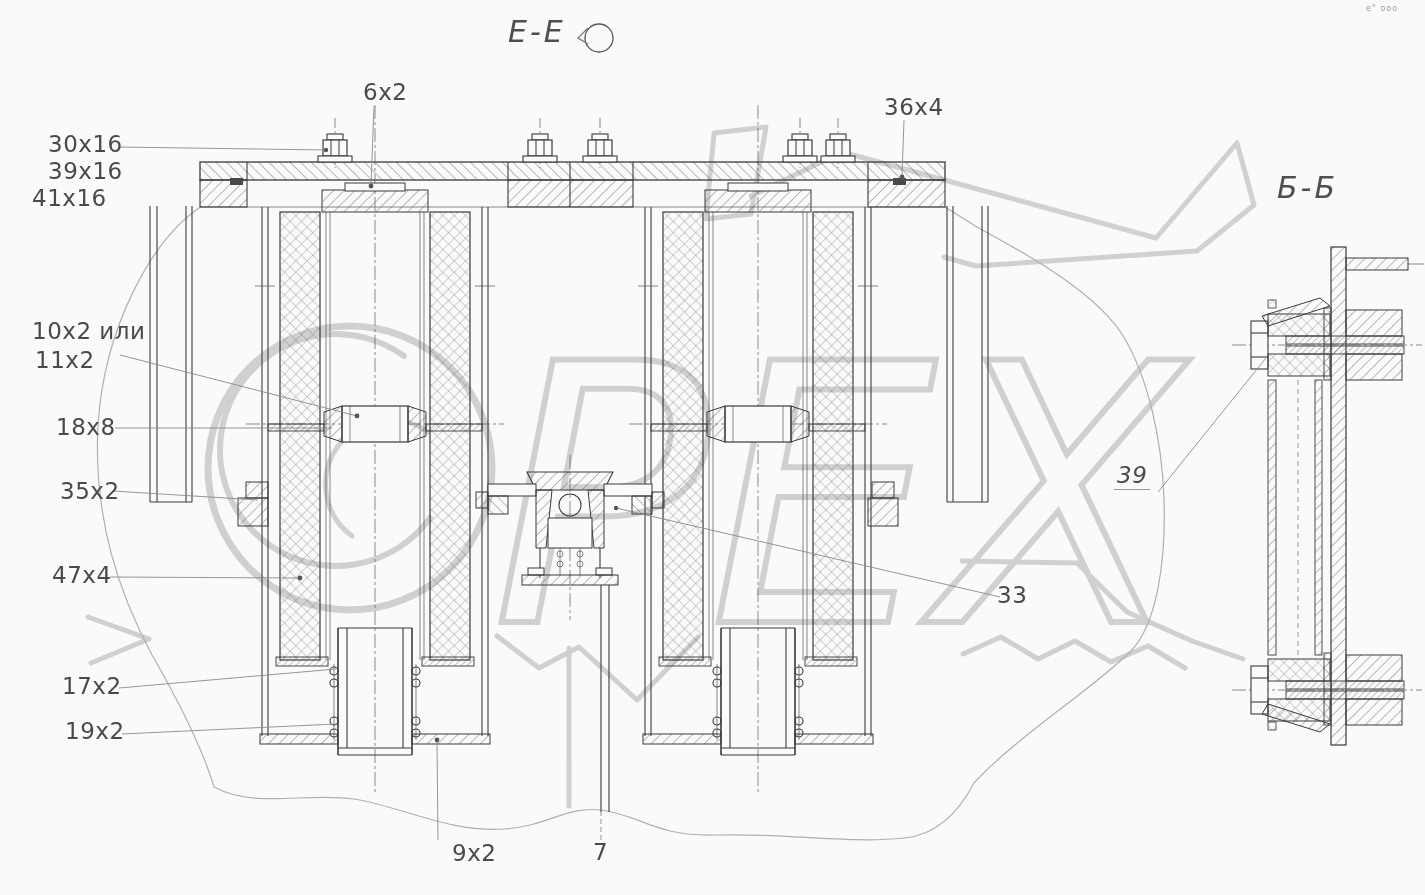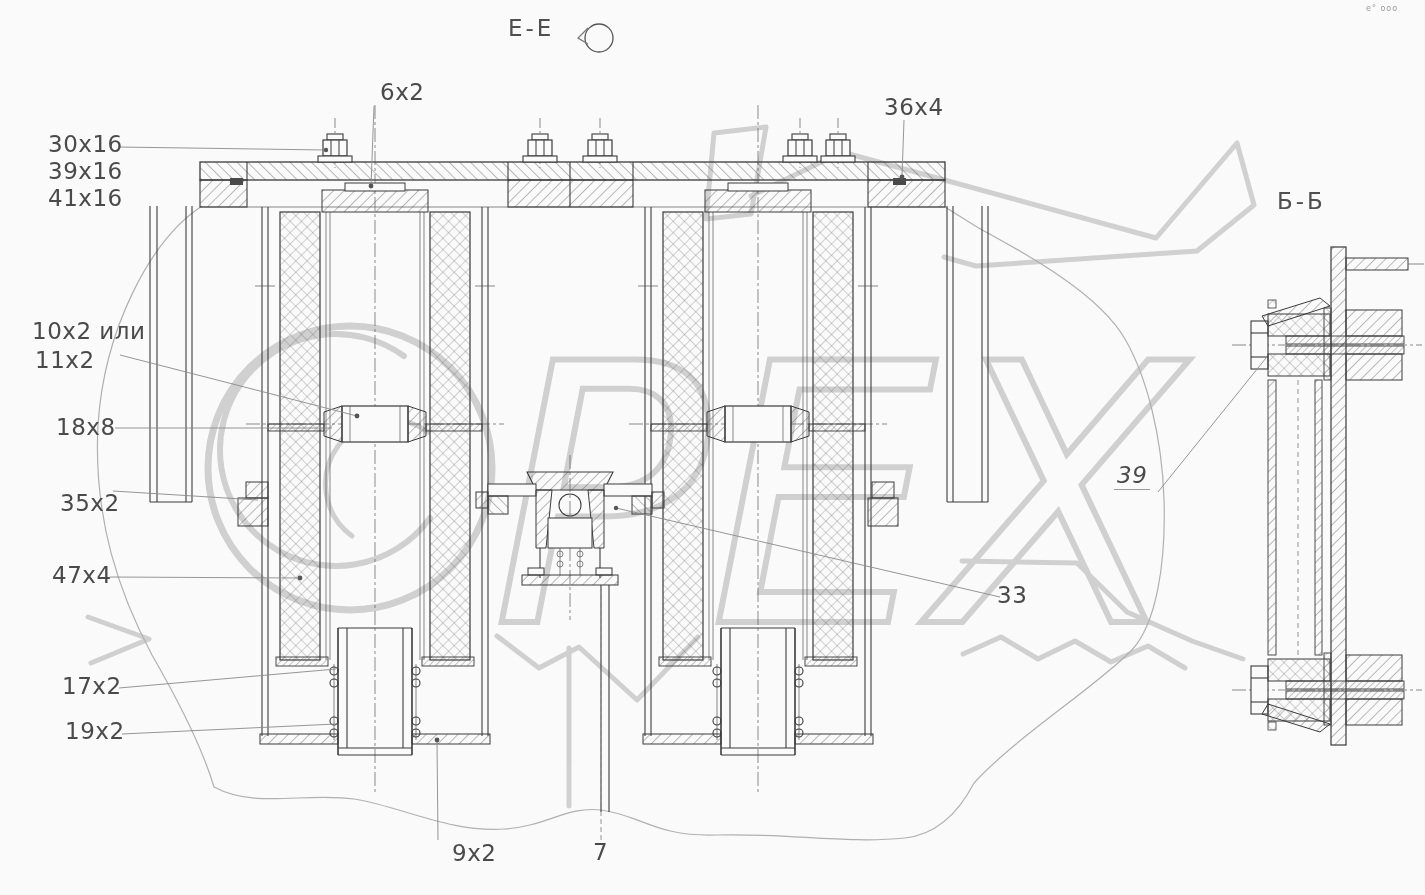--- a/index.html
+++ b/index.html
@@ -1,21 +1,21 @@
 <!DOCTYPE html>
 <html><head>
 <meta charset="utf-8">
 <style>
   html,body{margin:0;padding:0;background:#f7f7f6;}
   .stage{position:relative;width:1425px;height:895px;background:#fafafa;overflow:hidden;
          font-family:"DejaVu Sans",sans-serif;}
   svg{position:absolute;left:0;top:0;}
   .lbl{position:absolute;font-size:23px;color:#4a4a4a;letter-spacing:.5px;white-space:nowrap;
        line-height:1.05;font-weight:400;}
-  .title{font-size:23px;letter-spacing:3px;color:#4f4f4f;}
+  .title{font-size:30px;font-style:italic;letter-spacing:3px;color:#4f4f4f;}
   .ital{font-style:italic;border-bottom:1.5px solid #9a9a9a;padding:0 3px 2px 3px;}
   .tiny{font-size:8px;color:#9a9a9a;letter-spacing:1px;}
 </style>
 </head>
 <body>
 
 <div class="stage">
 
 <svg width="1425" height="895" viewBox="0 0 1425 895">
 <defs>
@@ -273,31 +273,31 @@
   <line x1="1158" y1="492" x2="1266" y2="358" class="ld"></line>
 </g>
 
 <g>
   <circle cx="599" cy="38" r="14" fill="none" stroke="#565656" stroke-width="1.3"></circle>
   <polyline points="588,28 578,38 588,44" fill="none" stroke="#7a7a7a" stroke-width="1.3"></polyline>
 </g>
 </svg>
 
 <div class="lbl title" style="left:508px;top:16px">Е-Е</div>
-<div class="lbl title" style="left:1277px;top:189px">Б-Б</div>
+<div class="lbl title" style="left:1277px;top:172px">Б-Б</div>
 
 <div class="lbl" style="left:48px;top:132px">30х16</div>
 <div class="lbl" style="left:48px;top:159px">39х16</div>
-<div class="lbl" style="left:48px;top:186px">41х16</div>
-<div class="lbl" style="left:380px;top:80px">6х2</div>
+<div class="lbl" style="left:32px;top:186px">41х16</div>
+<div class="lbl" style="left:363px;top:80px">6х2</div>
 <div class="lbl" style="left:884px;top:95px">36х4</div>
 <div class="lbl" style="left:32px;top:319px">10х2 или</div>
 <div class="lbl" style="left:35px;top:348px">11х2</div>
 <div class="lbl" style="left:56px;top:415px">18х8</div>
-<div class="lbl" style="left:60px;top:491px">35х2</div>
+<div class="lbl" style="left:60px;top:479px">35х2</div>
 <div class="lbl" style="left:52px;top:563px">47х4</div>
 <div class="lbl" style="left:62px;top:674px">17х2</div>
 <div class="lbl" style="left:65px;top:719px">19х2</div>
 <div class="lbl" style="left:452px;top:841px">9х2</div>
 <div class="lbl" style="left:593px;top:840px">7</div>
 <div class="lbl" style="left:997px;top:583px">33</div>
 <div class="lbl ital" style="left:1114px;top:463px">39</div>
 
 <div class="lbl tiny" style="left:1366px;top:5px">e° ooo</div>
 

